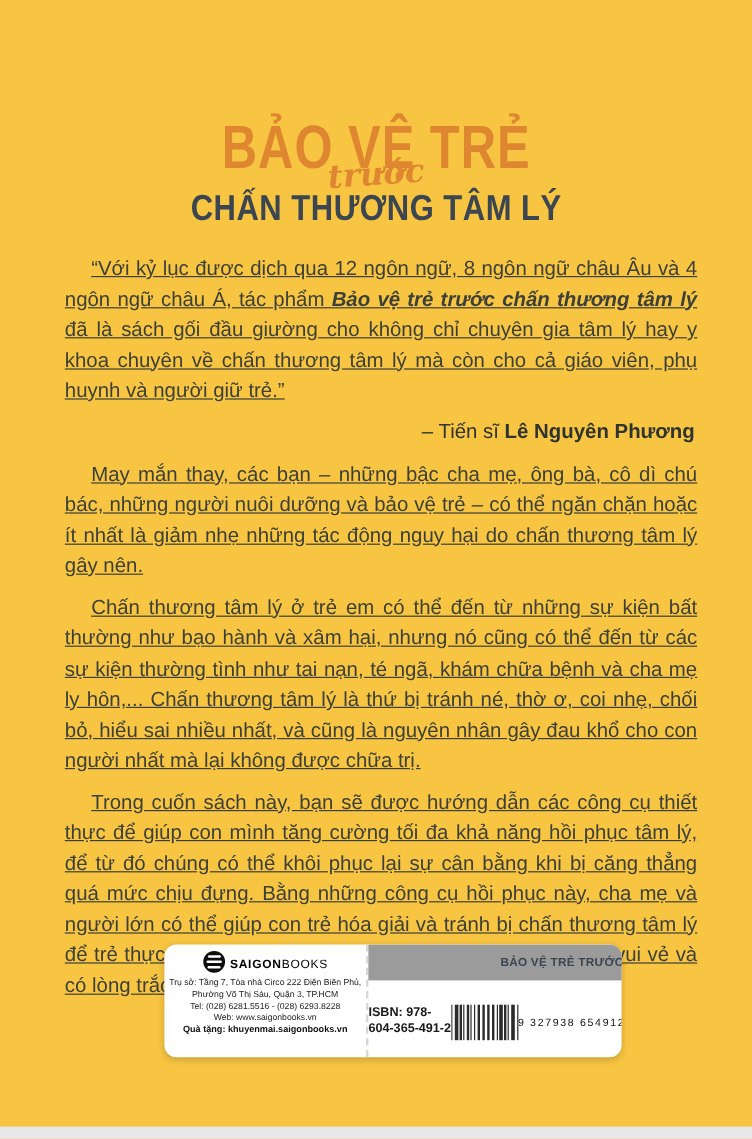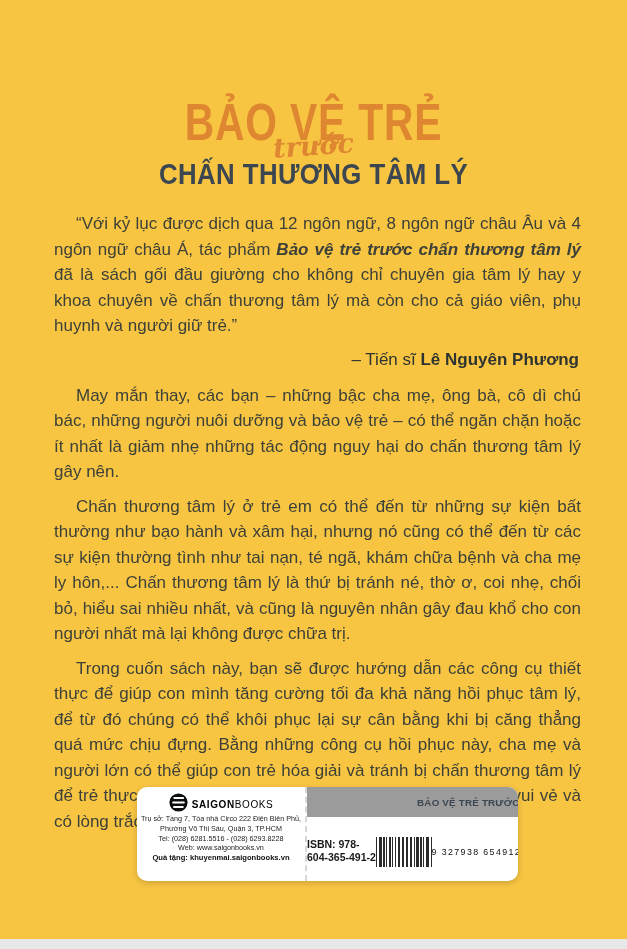--- a/index.html
+++ b/index.html
@@ -33,21 +33,21 @@
     display:block;font-weight:bold;font-size:30px;line-height:30px;
     color:var(--dark);transform:scaleX(.86);transform-origin:center;
     margin-top:1px;letter-spacing:0.5px;white-space:nowrap;
   }
 
   
   .content{
     position:absolute;top:211px;left:54px;right:46px;
     color:var(--text);font-size:17px;line-height:25.5px;text-align:justify;
   }
-  .content p{margin:0 0 9px;text-indent:22px;}
+  .content p{margin:0 0 9px;text-indent:22px;text-decoration:underline;}
   .quote-para{margin-bottom:2px;}
   .book-title-inline{font-weight:bold;font-style:italic;}
   .attribution{text-align:right;margin:0 2px 11px 0;line-height:24px;color:#2f3430;}
   .attr-name{font-weight:bold;}
   .attr-role{font-style:italic;font-size:16.5px;}
 
   
   .label-box{
     position:absolute;left:137px;top:787px;width:381px;height:94px;
     background:#ffffff;border-radius:10px;overflow:hidden;display:flex;

